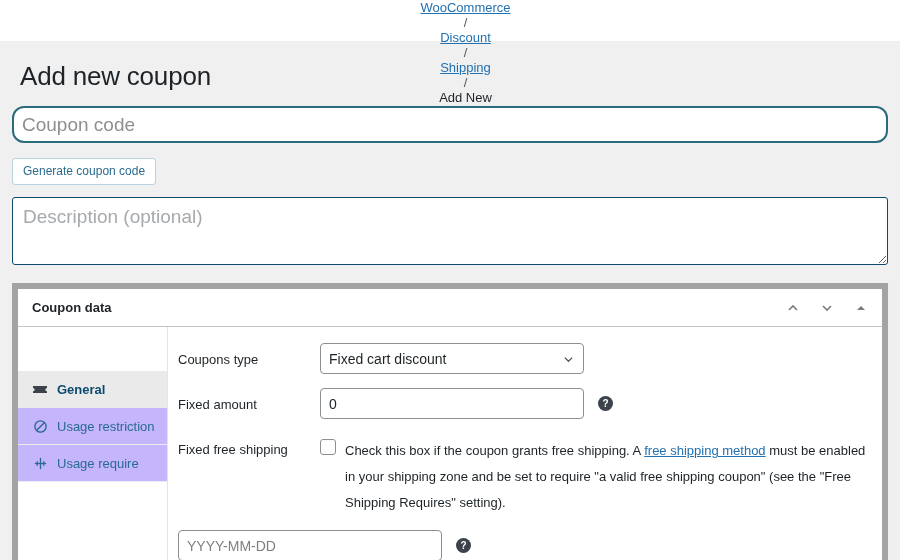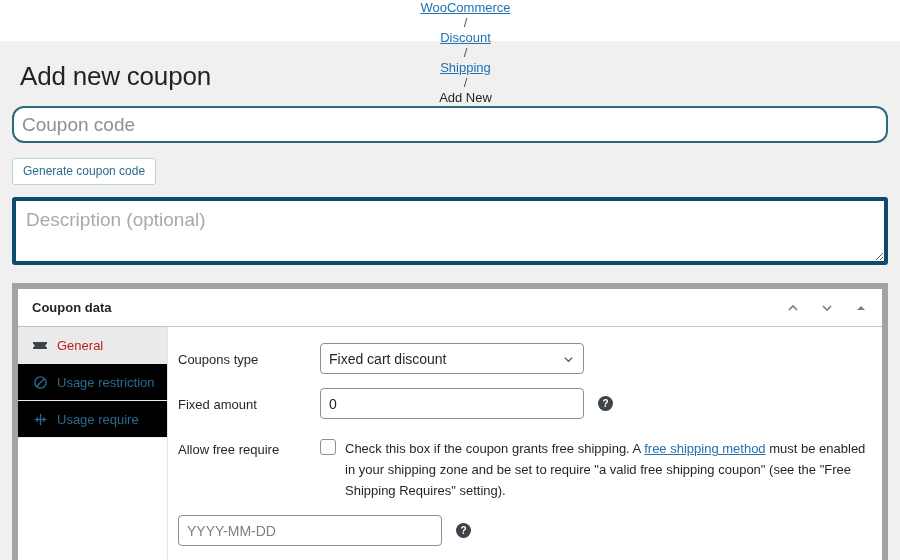--- a/index.html
+++ b/index.html
@@ -77,21 +77,21 @@
   
   .description-area {
     display: block;
     width: 100%;
     height: 68px;
     margin-top: 12px;
     font-size: 19px;
     font-family: "Liberation Sans", sans-serif;
     color: #701a75;
     background: #ffffff;
-    border: 4px solid #0c4a6e;
+    border: 1px solid #0c4a6e;
     border-radius: 3px;
     padding: 8px 10px;
     resize: vertical;
     outline: none;
   }
   .description-area::placeholder { color: #a7aaad; opacity: 1; }
 
   
   .panel {
     margin-top: 18px;
@@ -137,26 +137,27 @@
   .tab {
     display: flex;
     align-items: center;
     gap: 9px;
     height: 37px;
     padding-left: 14px;
     font-size: 13px;
     color: #2a6b8f;
     border-bottom: 1px solid #eaecef;
     cursor: pointer;
-    background: #000000;
+    background: #c4b5fd;
   }
   .tab.active {
     background: #eaeaea;
-    color: #b91c1c;
-    font-weight: normal;
+    color: #0c4a6e;
+    font-weight: bold;
+    margin-top: 44px;
   }
   .tab-icon {
     width: 16px; height: 16px;
     display: flex; align-items: center; justify-content: center;
     flex: 0 0 16px;
   }
 
   .fields {
     flex: 1;
     padding: 16px 0 0 0;
@@ -237,21 +238,21 @@
     flex: 0 0 16px;
     border: 1px solid #8c8f94;
     border-radius: 3px;
     background: #ffffff;
     margin-right: 9px;
     margin-top: 1px;
     cursor: pointer;
   }
   .shipping-text {
     font-size: 13px;
-    line-height: 21px;
+    line-height: 26px;
     color: #1d2327;
     max-width: 530px;
   }
   .inline-link {
     color: #2271b1;
     text-decoration: underline;
     cursor: pointer;
   }
 </style>
 </head>
@@ -361,21 +362,21 @@
 
         <div class="field-row">
           <div class="field-label">Fixed amount</div>
           <div class="field-control">
             <input class="text-input" type="text" value="0" style="">
             <span class="help-icon">?</span>
           </div>
         </div>
 
         <div class="field-row shipping-row">
-          <div class="field-label">Allow free require</div>
+          <div class="field-label">Fixed free shipping</div>
           <div class="shipping-control">
             <span class="checkbox"></span>
             <div class="shipping-text">
               <span>Check this box if the coupon grants free shipping. A </span><span class="inline-link">free shipping method</span><span> must be enabled in your shipping zone and be set to require "a valid free shipping coupon" (see the "Free Shipping Requires" setting).</span>
             </div>
           </div>
         </div>
 
         <div class="field-row">
           <div class="field-control">

